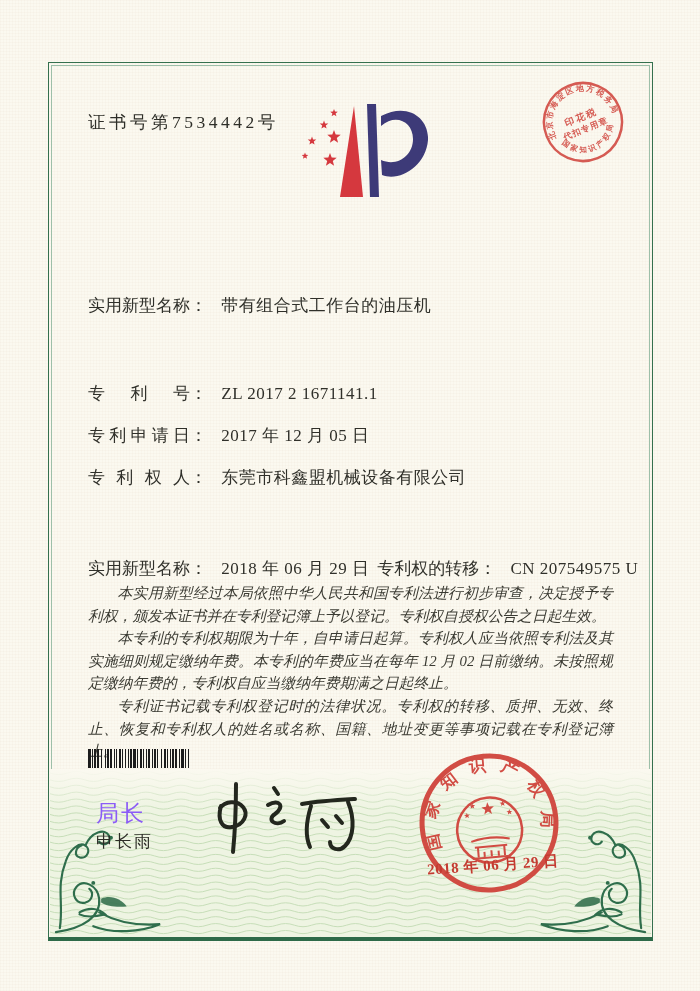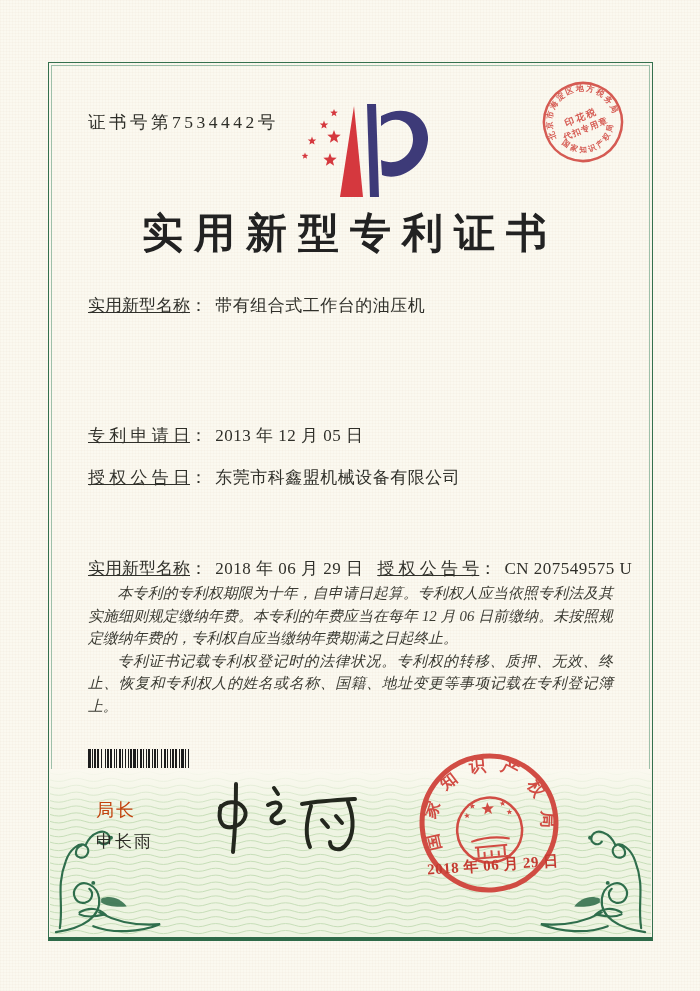--- a/index.html
+++ b/index.html
@@ -19,31 +19,31 @@
   .flourish.left{left:1px;}
   .flourish.right{right:1px;transform:scaleX(-1);}
   .flourish path{stroke:#2f6e4c;stroke-width:2.2;fill:none;stroke-linecap:round;}
   .flourish .leaf{fill:#35714f;stroke:none;opacity:.9;}
   
   .cert-no{position:absolute;left:88px;top:110px;font-size:17.5px;letter-spacing:3.5px;color:#2e2e28;}
   .logo{position:absolute;left:288px;top:100px;width:140px;height:102px;}
   .title{position:absolute;left:0;width:700px;top:206px;text-align:center;font-size:41px;font-weight:700;letter-spacing:11px;color:#222;}
   
   .row{position:absolute;left:88px;font-size:17px;line-height:25px;color:#30302a;white-space:nowrap;}
-  .f-label{display:inline-block;width:102px;text-align:justify;text-align-last:justify;vertical-align:top;text-decoration:underline;}
+  .f-label{display:inline-block;width:102px;text-align:justify;text-align-last:justify;vertical-align:top;}
   .f-colon{display:inline-block;vertical-align:top;}
-  .f-value{display:inline-block;vertical-align:top;margin-left:4px;letter-spacing:.5px;}
+  .f-value{display:inline-block;vertical-align:top;margin-left:10px;letter-spacing:.5px;}
   .f-value.wrap{white-space:normal;width:438px;}
   .row2group{display:inline-block;}
   
   .paras{position:absolute;left:88px;top:582px;width:525px;font-size:14.8px;line-height:22.6px;text-align:justify;font-style:italic;color:#3a3a32;}
   .paras p{margin:0;text-indent:2em;}
   
   .barcode{position:absolute;left:88px;top:749px;width:182px;height:19px;display:flex;overflow:hidden;}
-  .role{position:absolute;left:96px;top:798px;font-size:18px;letter-spacing:2px;color:#c2410c;font-family:"Liberation Sans","DejaVu Sans",sans-serif;}
+  .role{position:absolute;left:96px;top:798px;font-size:23px;letter-spacing:2px;color:#8b5cf6;font-family:"Liberation Sans","DejaVu Sans",sans-serif;}
   .dirname{position:absolute;left:96px;top:830px;font-size:17px;letter-spacing:2px;color:#2c2c26;font-family:"Liberation Sans","DejaVu Sans",sans-serif;}
   .signature{position:absolute;left:198px;top:776px;width:172px;height:84px;}
   .signature path{stroke:#23271e;stroke-width:4;fill:none;stroke-linecap:round;stroke-linejoin:round;}
   .seal{position:absolute;left:417px;top:751px;width:144px;height:144px;transform:rotate(-5deg);opacity:.93;}
   .seal-date{position:absolute;left:408px;top:856px;width:170px;text-align:center;font-size:15px;color:#c43b31;transform:rotate(-4deg);letter-spacing:.5px;font-weight:700;}
   .stamp{position:absolute;left:541px;top:80px;width:84px;height:84px;transform:rotate(-22deg);opacity:.85;}
   .footer{position:absolute;left:0;width:700px;top:902px;text-align:center;font-size:14.5px;letter-spacing:2px;color:#2e2e28;}
   text,textPath{font-family:"Liberation Serif","DejaVu Serif",serif;}
 </style>
 </head>
@@ -114,47 +114,51 @@
     <polygon points="79,4 88,4 91,97 82,97" fill="#3d3a78"></polygon>
     <path d="M 93 16 C 120 2 141 18 140 40 C 138 66 112 82 94 75 L 93 60 C 109 67 125 56 125 39 C 125 22 108 13 93 26 Z" fill="#3d3a78"></path>
     <polygon fill="#d5383e" points="46.0,9.0 47.0,11.6 49.8,11.8 47.6,13.5 48.4,16.2 46.0,14.7 43.6,16.2 44.4,13.5 42.2,11.8 45.0,11.6"></polygon>
     <polygon fill="#d5383e" points="36.0,20.5 37.1,23.5 40.3,23.6 37.8,25.6 38.6,28.6 36.0,26.9 33.4,28.6 34.2,25.6 31.7,23.6 34.9,23.5"></polygon>
     <polygon fill="#d5383e" points="46.0,30.0 47.7,34.6 52.7,34.8 48.8,37.9 50.1,42.7 46.0,39.9 41.9,42.7 43.2,37.9 39.3,34.8 44.3,34.6"></polygon>
     <polygon fill="#d5383e" points="24.0,36.5 25.1,39.5 28.3,39.6 25.8,41.6 26.6,44.6 24.0,42.9 21.4,44.6 22.2,41.6 19.7,39.6 22.9,39.5"></polygon>
     <polygon fill="#d5383e" points="42.0,53.0 43.7,57.6 48.7,57.8 44.8,60.9 46.1,65.7 42.0,62.9 37.9,65.7 39.2,60.9 35.3,57.8 40.3,57.6"></polygon>
     <polygon fill="#d5383e" points="17.0,52.5 17.9,54.8 20.3,54.9 18.4,56.5 19.1,58.8 17.0,57.5 14.9,58.8 15.6,56.5 13.7,54.9 16.1,54.8"></polygon>
   </svg>
 
-  <div class="title">实用新型专利证书</div>
 
   <div class="row" style="top:293px">
     <span class="f-label">实用新型名称</span><span class="f-colon">：</span>
     <span class="f-value">带有组合式工作台的油压机</span>
   </div>
+  <div class="row" style="top:381px">
+    <span class="f-label">专利号</span><span class="f-colon">：</span>
+    <span class="f-value">ZL 2017 2 1671141.1</span>
+  </div>
   <div class="row" style="top:423px">
     <span class="f-label">专利申请日</span><span class="f-colon">：</span>
-    <span class="f-value">2013 年 12 月 05 日</span>
+    <span class="f-value">2017 年 12 月 05 日</span>
   </div>
   <div class="row" style="top:465px">
-    <span class="f-label">授权公告日</span><span class="f-colon">：</span>
+    <span class="f-label">专利权人</span><span class="f-colon">：</span>
     <span class="f-value">东莞市科鑫盟机械设备有限公司</span>
   </div>
   <div class="row" style="top:556px">
     <span class="row2group" style="width:285px">
       <span class="f-label">实用新型名称</span><span class="f-colon">：</span>
       <span class="f-value">2018 年 06 月 29 日</span>
     </span>
     <span class="row2group">
-      <span class="f-label">授权公告号</span><span class="f-colon">：</span>
+      <span class="f-label">专利权的转移</span><span class="f-colon">：</span>
       <span class="f-value">CN 207549575 U</span>
     </span>
   </div>
 
   <div class="paras">
-    <p>本专利的专利权期限为十年，自申请日起算。专利权人应当依照专利法及其实施细则规定缴纳年费。本专利的年费应当在每年 12 月 06 日前缴纳。未按照规定缴纳年费的，专利权自应当缴纳年费期满之日起终止。</p>
+    <p>本实用新型经过本局依照中华人民共和国专利法进行初步审查，决定授予专利权，颁发本证书并在专利登记簿上予以登记。专利权自授权公告之日起生效。</p>
+    <p>本专利的专利权期限为十年，自申请日起算。专利权人应当依照专利法及其实施细则规定缴纳年费。本专利的年费应当在每年 12 月 02 日前缴纳。未按照规定缴纳年费的，专利权自应当缴纳年费期满之日起终止。</p>
     <p>专利证书记载专利权登记时的法律状况。专利权的转移、质押、无效、终止、恢复和专利权人的姓名或名称、国籍、地址变更等事项记载在专利登记簿上。</p>
   </div>
 
   <div class="barcode">
       <span style="display: block; height: 100%; flex: 0 0 3px; background: rgb(28, 28, 28);"></span>
       <span style="display: block; height: 100%; flex: 0 0 1px; background: transparent;"></span>
       <span style="display: block; height: 100%; flex: 0 0 1px; background: rgb(28, 28, 28);"></span>
       <span style="display: block; height: 100%; flex: 0 0 1px; background: transparent;"></span>
       <span style="display: block; height: 100%; flex: 0 0 2px; background: rgb(28, 28, 28);"></span>
       <span style="display: block; height: 100%; flex: 0 0 1px; background: transparent;"></span>

